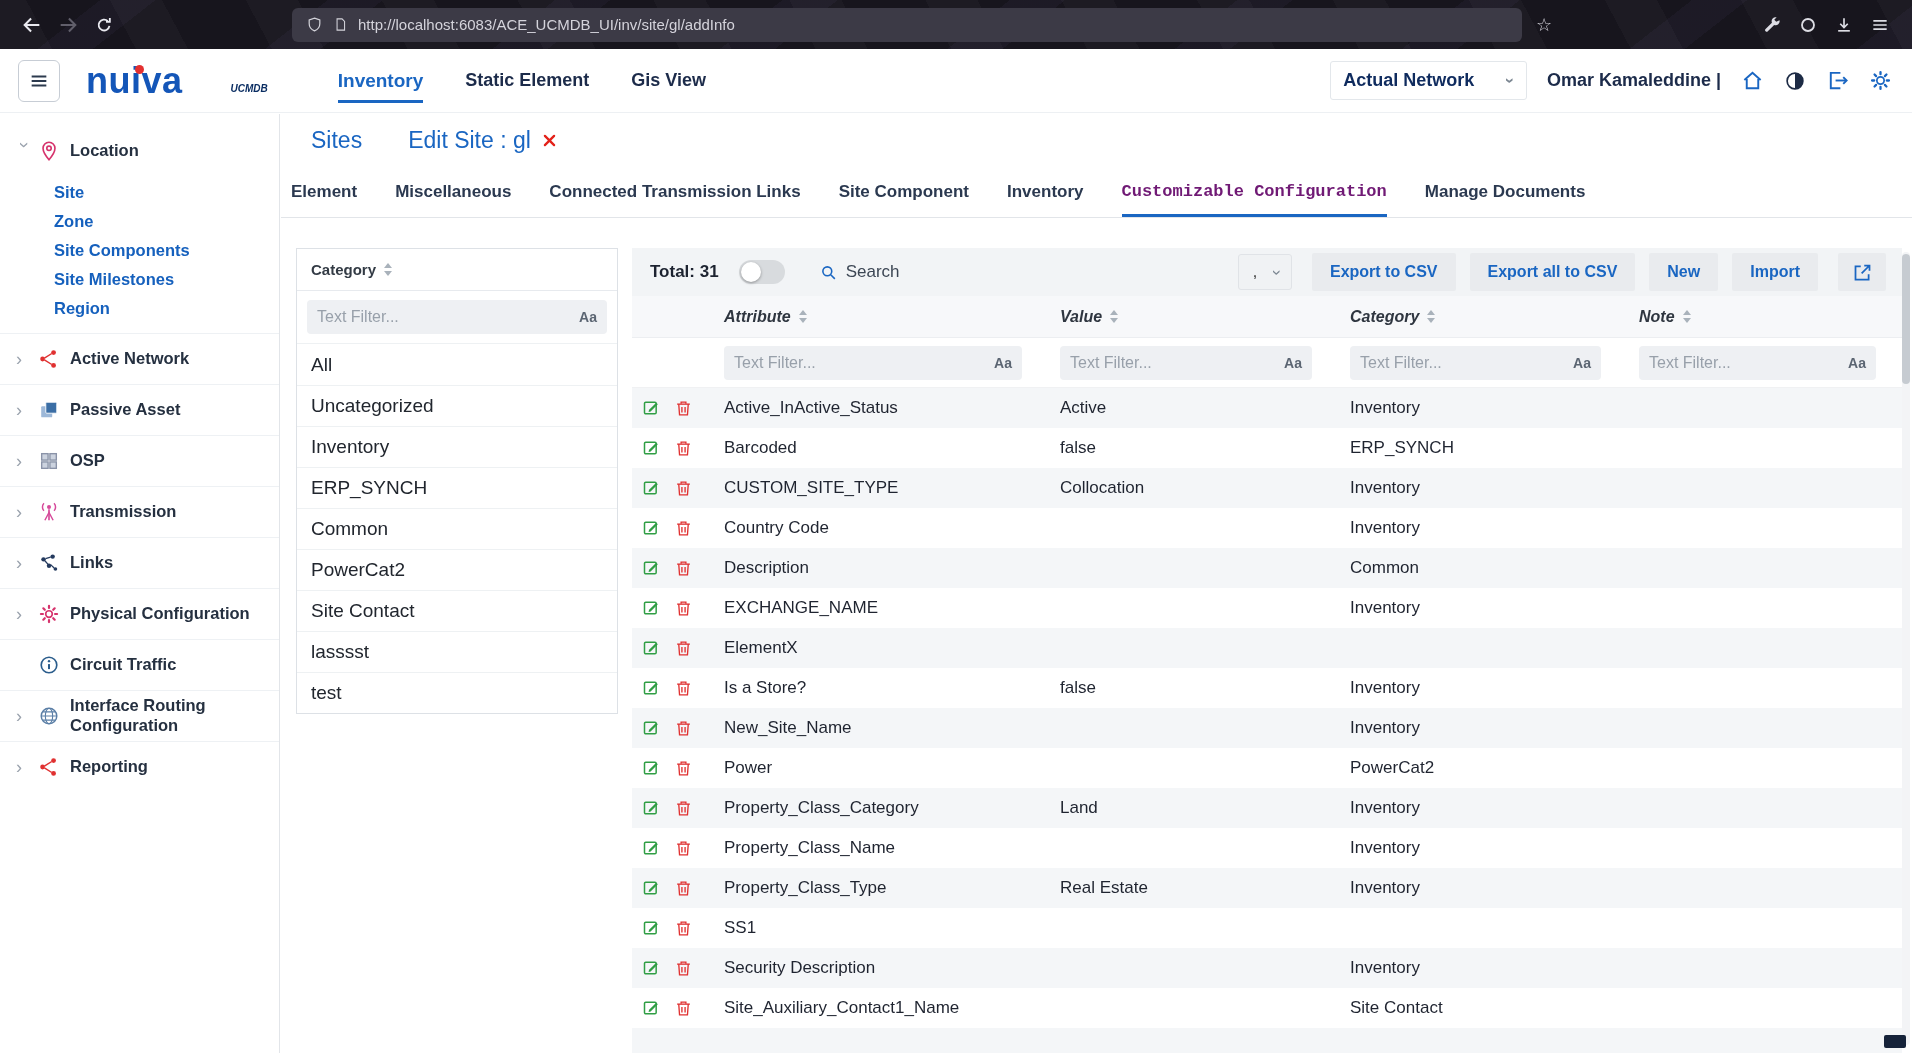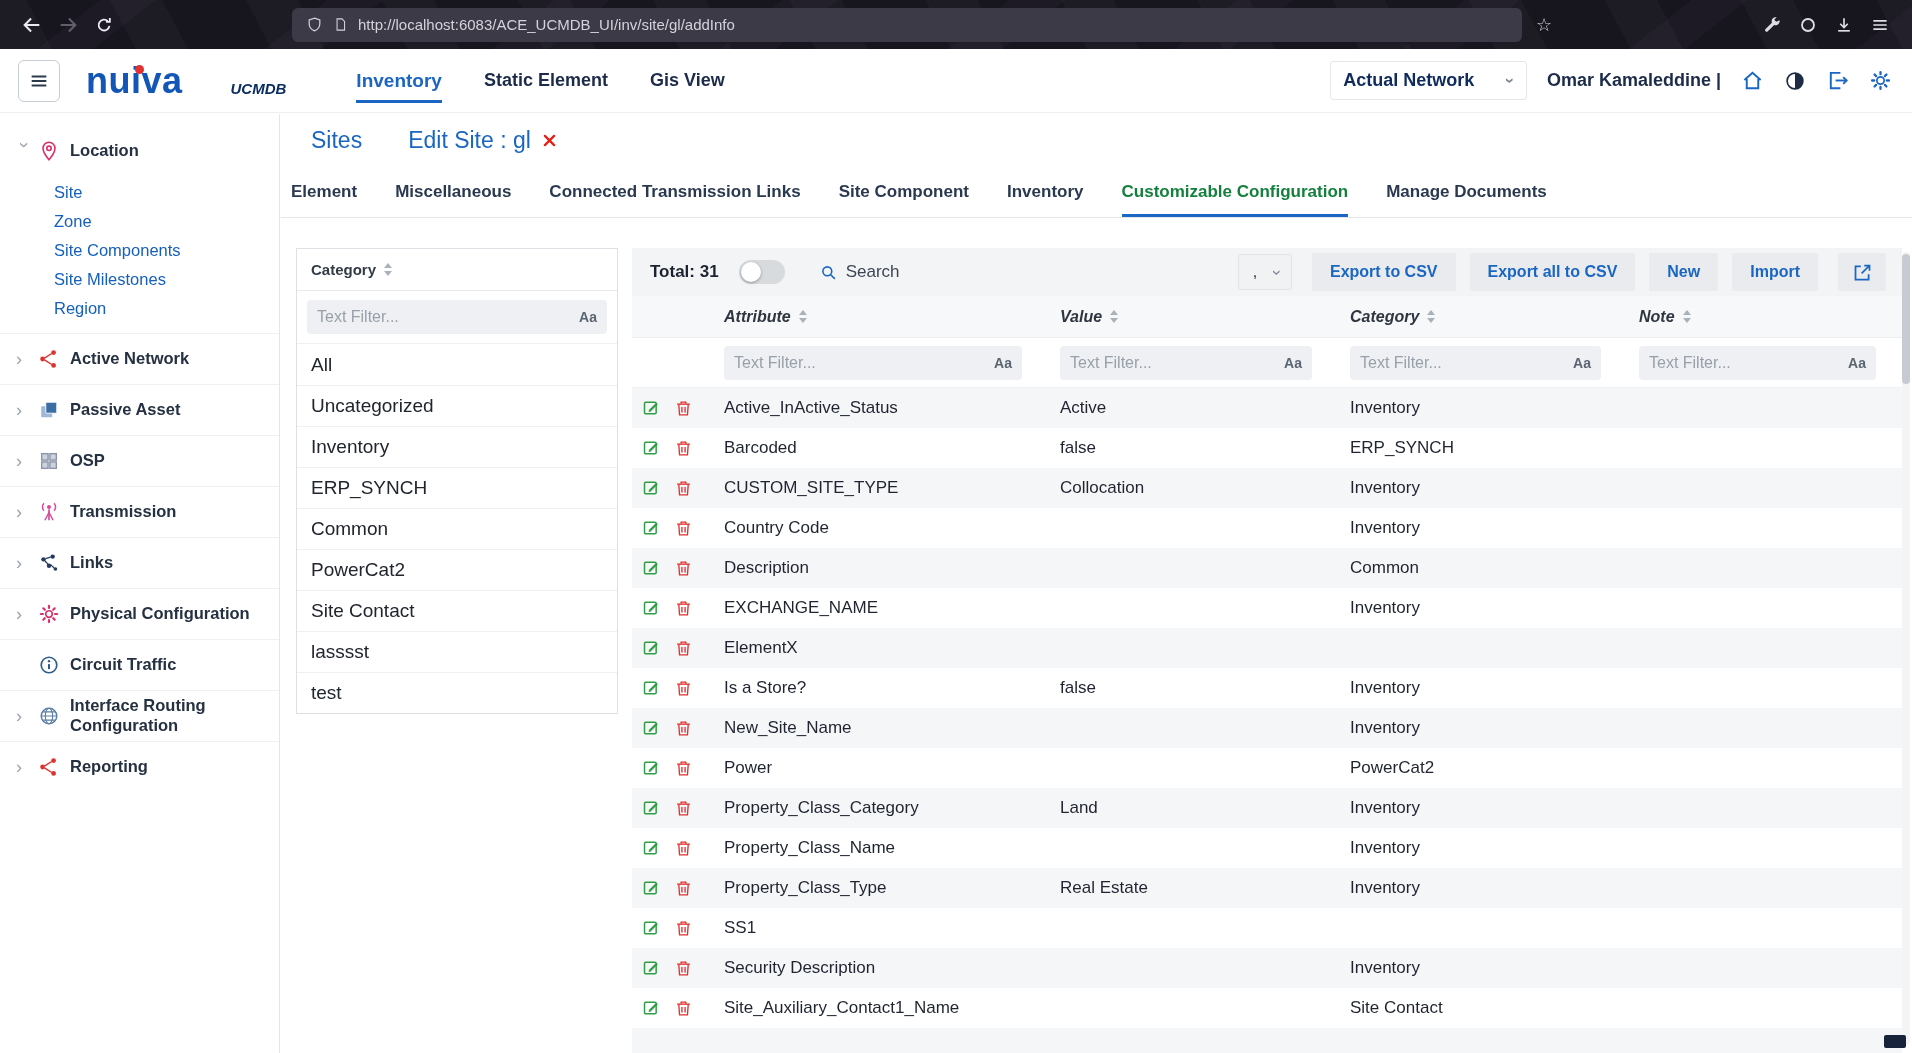--- a/index.html
+++ b/index.html
@@ -22,51 +22,51 @@
   }
   .url-text { flex:1; color:#d4d3db; font-size:15px; white-space:nowrap; overflow:hidden; }
   .star { color:#d4d3db; font-size:18px; margin-left:14px; }
   .chrome-spacer { flex:1; }
 
   
   .appbar { height:64px; background:#fff; border-bottom:1px solid #edf0f3; display:flex; align-items:center; padding:0 20px 0 18px; }
   .menu-btn { width:42px; height:42px; border:1px solid #c7cdd5; border-radius:6px; display:flex; align-items:center; justify-content:center; flex:none; }
   .logo { position:relative; margin-left:26px; font-size:36px; font-weight:bold; color:#1456b8; line-height:1; letter-spacing:0.5px; }
   .logo-dot { position:absolute; left:49px; top:2px; width:9px; height:9px; border-radius:50%; background:#e33030; }
-  .brand-sub { margin-left:48px; margin-top:16px; font-size:15px; font-weight:bold; font-style:italic; color:#0a2d62; }
+  .brand-sub { margin-left:48px; margin-top:16px; font-size:10px; font-weight:bold; font-style:italic; color:#0a2d62; }
   .htabs { display:flex; align-items:center; gap:42px; margin-left:70px; height:100%; }
   .htab { display:flex; align-items:center; height:44px; font-weight:bold; font-size:18px; color:#1c2b4a; border-bottom:3px solid transparent; padding-top:3px; }
   .htab.active { color:#1a66c2; font-size:19px; border-bottom-color:#1a66c2; }
   .hright { margin-left:auto; display:flex; align-items:center; gap:20px; }
   .net-select { display:flex; align-items:center; gap:34px; border:1px solid #e3e7eb; border-radius:3px; padding:8px 12px; font-weight:bold; font-size:18px; color:#0f2b5e; }
   .chev-d { display:inline-block; transform:rotate(90deg); color:#7c8792; font-size:17px; line-height:1; }
   .user { font-weight:bold; font-size:18px; color:#1c2b4a; }
   .hicon { display:flex; align-items:center; }
 
   
   .sidebar { position:absolute; left:0; top:114px; bottom:0; width:280px; background:#fff; border-right:1px solid #e2e5e9; padding-top:12px; overflow:hidden; }
   .side-group { border-bottom:1px solid #eef1f4; }
   .side-group:last-child { border-bottom:none; }
   .side-item { display:flex; align-items:center; min-height:50px; padding:5px 8px 5px 16px; }
   .chev { display:inline-block; width:18px; color:#9aa2ad; font-size:18px; line-height:1; flex:none; }
   .chev.down { transform:rotate(90deg); width:18px; }
   .icon { display:inline-flex; align-items:center; justify-content:center; flex:none; }
   .side-item .icon { margin:0 10px 0 4px; }
   .slabel { font-weight:bold; font-size:16.5px; color:#253040; line-height:1.2; }
-  .side-sub { padding:2px 0 10px 0; }
+  .side-sub { padding:2px 0 10px 0;font-weight:bold; }
   .side-subitem { padding:5px 10px 5px 54px; font-size:16.5px; color:#1560bd; }
 
   
   .main { position:absolute; left:281px; top:114px; right:0; bottom:0; background:#fff; }
   .wtabs { height:52px; display:flex; align-items:center; gap:46px; padding-left:30px; }
   .wtab { display:flex; align-items:center; gap:10px; color:#1a66c2; font-weight:normal; font-size:23px; }
   .closex { display:flex; align-items:center; }
   .subtabs { height:52px; display:flex; align-items:stretch; gap:38px; padding-left:10px; border-bottom:1px solid #e2e5e9; }
   .stab { display:flex; align-items:center; font-weight:bold; font-size:17px; color:#2b3950; border-bottom:3px solid transparent; padding-top:3px; }
-  .stab.active { color:#15803d; border-bottom-color:#1a66c2; }
+  .stab.active { color:#701a75; border-bottom-color:#1a66c2;font-family:Liberation Mono, monospace; }
 
   .content { display:flex; align-items:flex-start; gap:14px; padding:30px 10px 0 15px; height:calc(100% - 104px); }
 
   
   .cat-panel { width:322px; flex:none; border:1px solid #dde1e6; background:#fff; }
   .cat-head { height:42px; display:flex; align-items:center; padding:0 14px; font-weight:bold; font-size:15px; color:#333b45; border-bottom:1px solid #e7eaee; }
   .cat-filter { padding:9px 10px; border-bottom:1px solid #eef1f3; }
   .filter-box { height:34px; background:#eef0f3; border-radius:4px; display:flex; align-items:center; padding:0 10px; }
   .filter-box input { flex:1; min-width:0; border:0; background:transparent; outline:none; font-family:inherit; font-size:16px; color:#333; }
   .filter-box input::placeholder { color:#98a0aa; }

